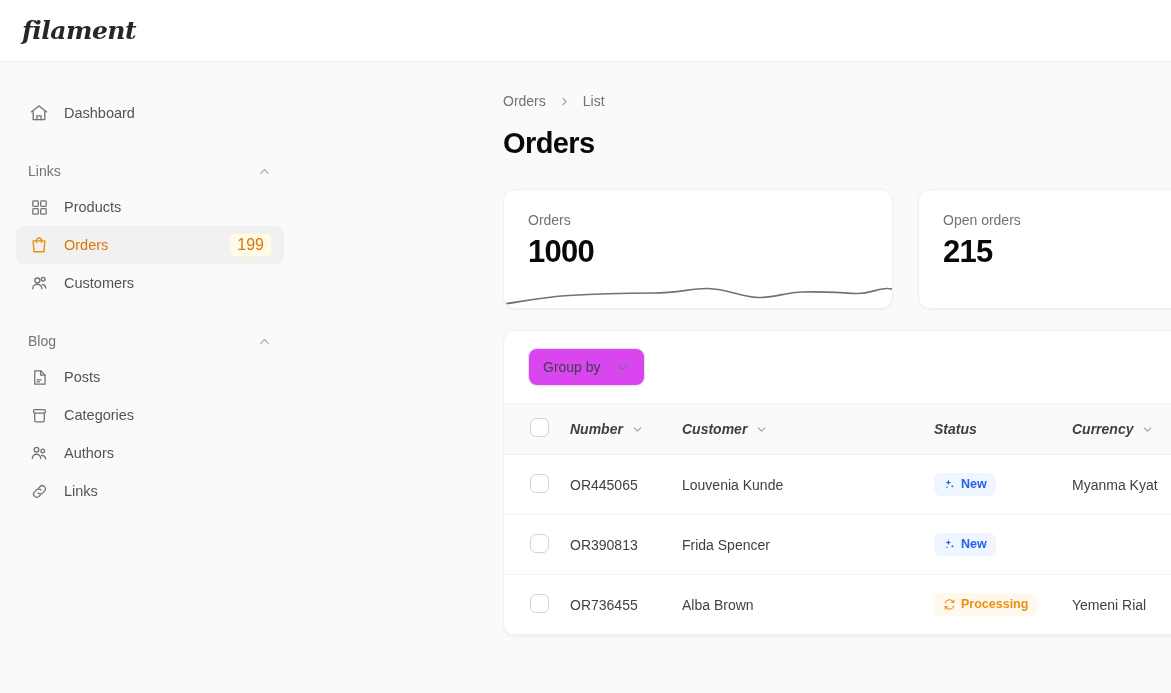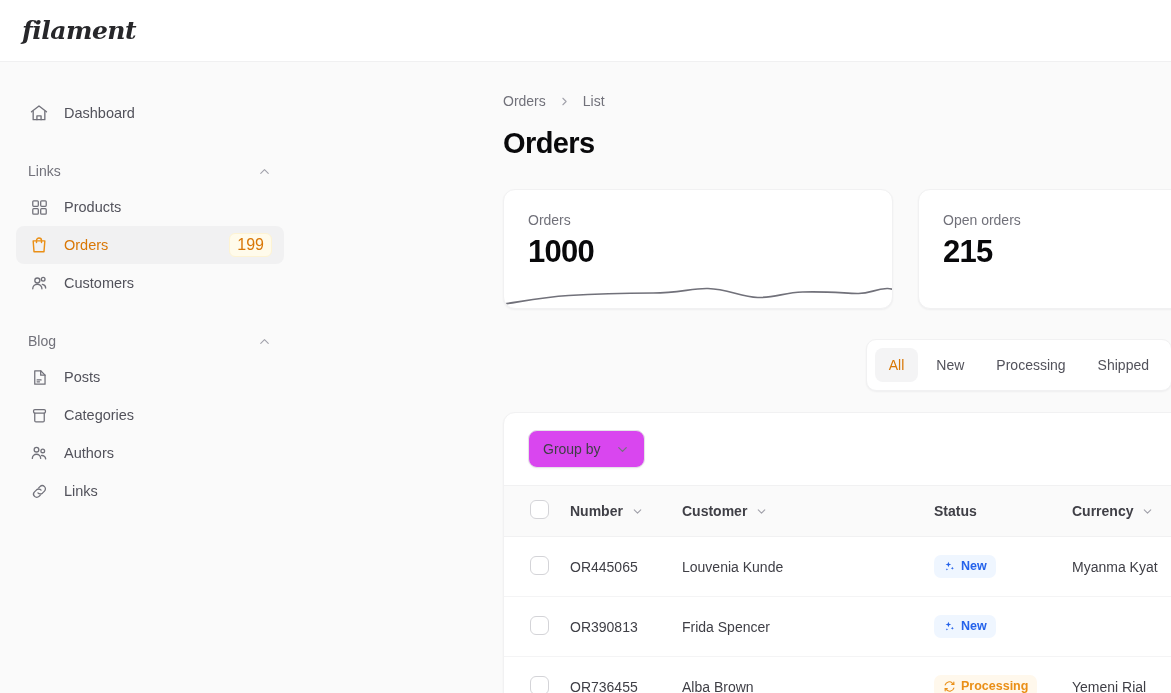--- a/index.html
+++ b/index.html
@@ -209,21 +209,21 @@
   table { border-collapse: collapse; width: 100%; table-layout: fixed; }
   thead tr { background: #fafafa; border-top: 1px solid #f1f1f2; border-bottom: 1px solid #f1f1f2; }
   th {
     text-align: left;
     font-size: 14px;
     font-weight: bold;
     color: #3f3f46;
     padding: 14px 0;
     height: 48px;
   }
-  th .th-in { display: flex; align-items: center; gap: 8px; cursor: pointer; }
+  th .th-in { display: flex; align-items: center; gap: 8px; cursor: pointer; font-style: italic; }
   th .chev { color: #a1a1aa; display: flex; }
   td {
     font-size: 14px;
     color: #3f3f46;
     padding: 18px 0;
     height: 57px;
     vertical-align: middle;
   }
   tbody tr { border-bottom: 1px solid #f4f4f5; }
   .col-check { width: 66px; padding-left: 26px; }
@@ -402,28 +402,20 @@
       </svg>
     </div>
 
     <div class="stat-card">
       <div class="stat-label">Open orders</div>
       <div class="stat-value">215</div>
     </div>
 
   </div>
 
-  <div class="tabs-row">
-    <div class="tabs">
-      <div class="tab active">All</div>
-      <div class="tab">New</div>
-      <div class="tab">Processing</div>
-      <div class="tab">Shipped</div>
-    </div>
-  </div>
 
   <div class="table-card">
 
     <div class="table-toolbar">
       <div class="groupby-btn">
         <span>Group by</span>
         <span class="chev">
           <svg width="15" height="15" viewBox="0 0 24 24" fill="none" stroke="currentColor" stroke-width="1.9" stroke-linecap="round" stroke-linejoin="round">
                 <path d="m6 9 6 6 6-6"></path>
               </svg>

